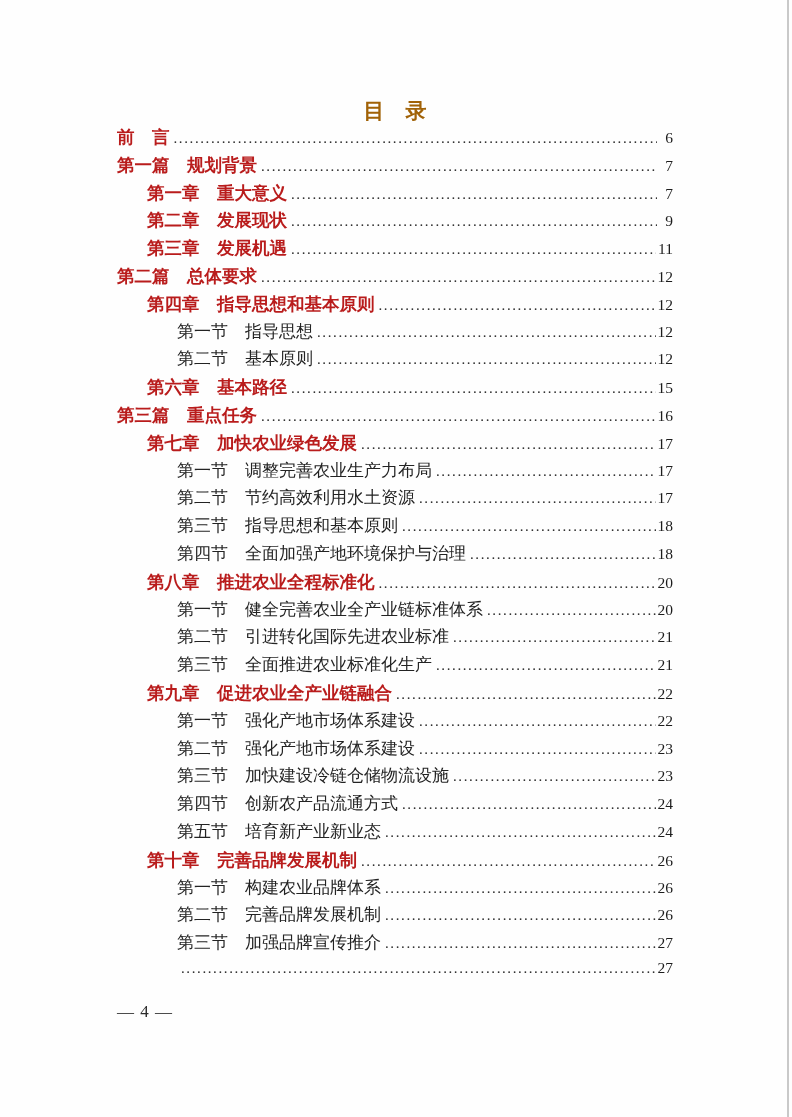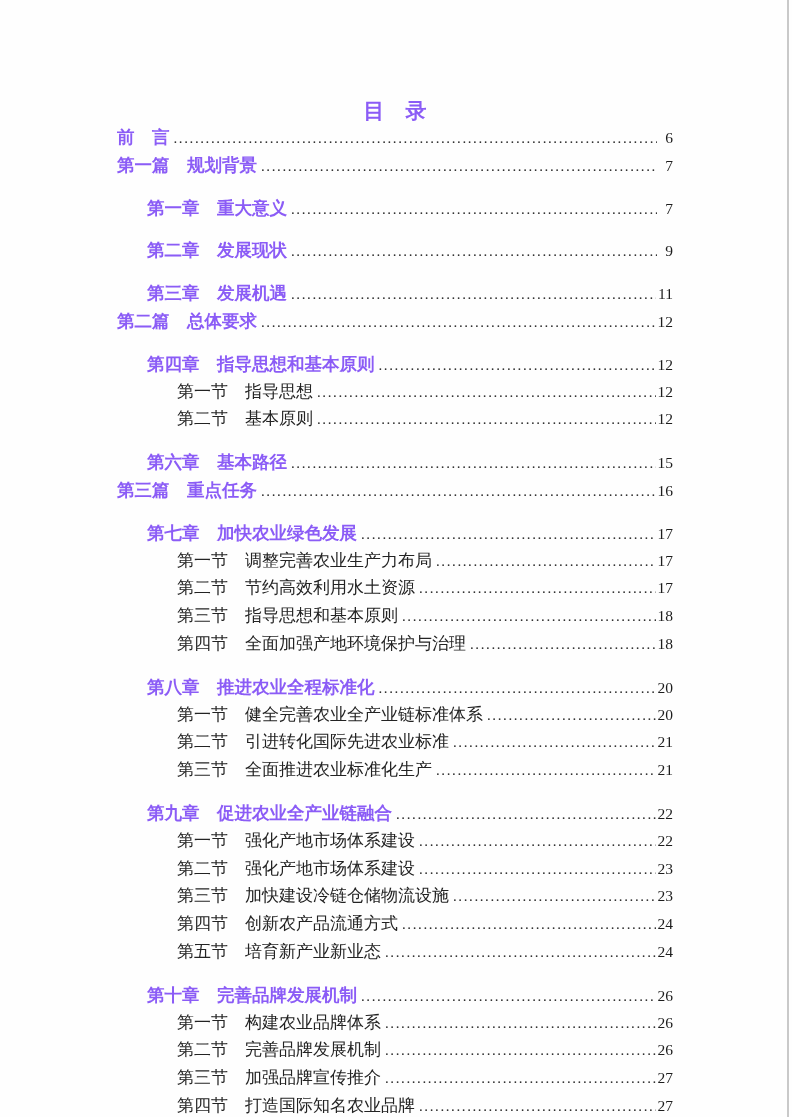--- a/index.html
+++ b/index.html
@@ -27,38 +27,38 @@
     width: 556px;
   }
   .toc-title {
     margin-top: 97px;
     height: 28px;
     line-height: 28px;
     text-align: center;
     font-family: "Liberation Sans", sans-serif;
     font-weight: 700;
     font-size: 21px;
-    color: #8b5cf6;
+    color: #a16207;
   }
   .toc-list { margin-top: 0; }
   .toc-row {
     display: flex;
     align-items: baseline;
     height: 27.8px;
     white-space: nowrap;
   }
   .toc-row .label { flex: 0 0 auto; }
   .toc-row.level-0 { padding-left: 0; }
-  .toc-row.level-1 { padding-left: 30px; margin-top: 15px; }
+  .toc-row.level-1 { padding-left: 30px; }
   .toc-row.level-2 { padding-left: 60px; }
   .toc-row.w-bold .label {
     font-family: "Liberation Sans", sans-serif;
     font-weight: 700;
     font-size: 17.5px;
-    color: #8b5cf6;
+    color: #b91c1c;
   }
   .toc-row.w-kai .label {
     font-family: "Liberation Serif", serif;
     font-weight: 400;
     font-size: 17px;
     color: #232323;
   }
   .dots {
     flex: 1 1 auto;
     overflow: hidden;
@@ -274,21 +274,20 @@
     <span class="pagenum">26</span>
   </div>
 
   <div class="toc-row level-2 w-kai">
     <span class="label">第三节　加强品牌宣传推介</span>
     <span class="dots"></span>
     <span class="pagenum">27</span>
   </div>
 
   <div class="toc-row level-2 w-kai">
-    <span class="label">第四节　打造国际知名农业品牌</span>
     <span class="dots"></span>
     <span class="pagenum">27</span>
   </div>
 </div>
 
     <div class="page-footer">— 4 —</div>
   </div>
 </div>
 
 </body></html>

